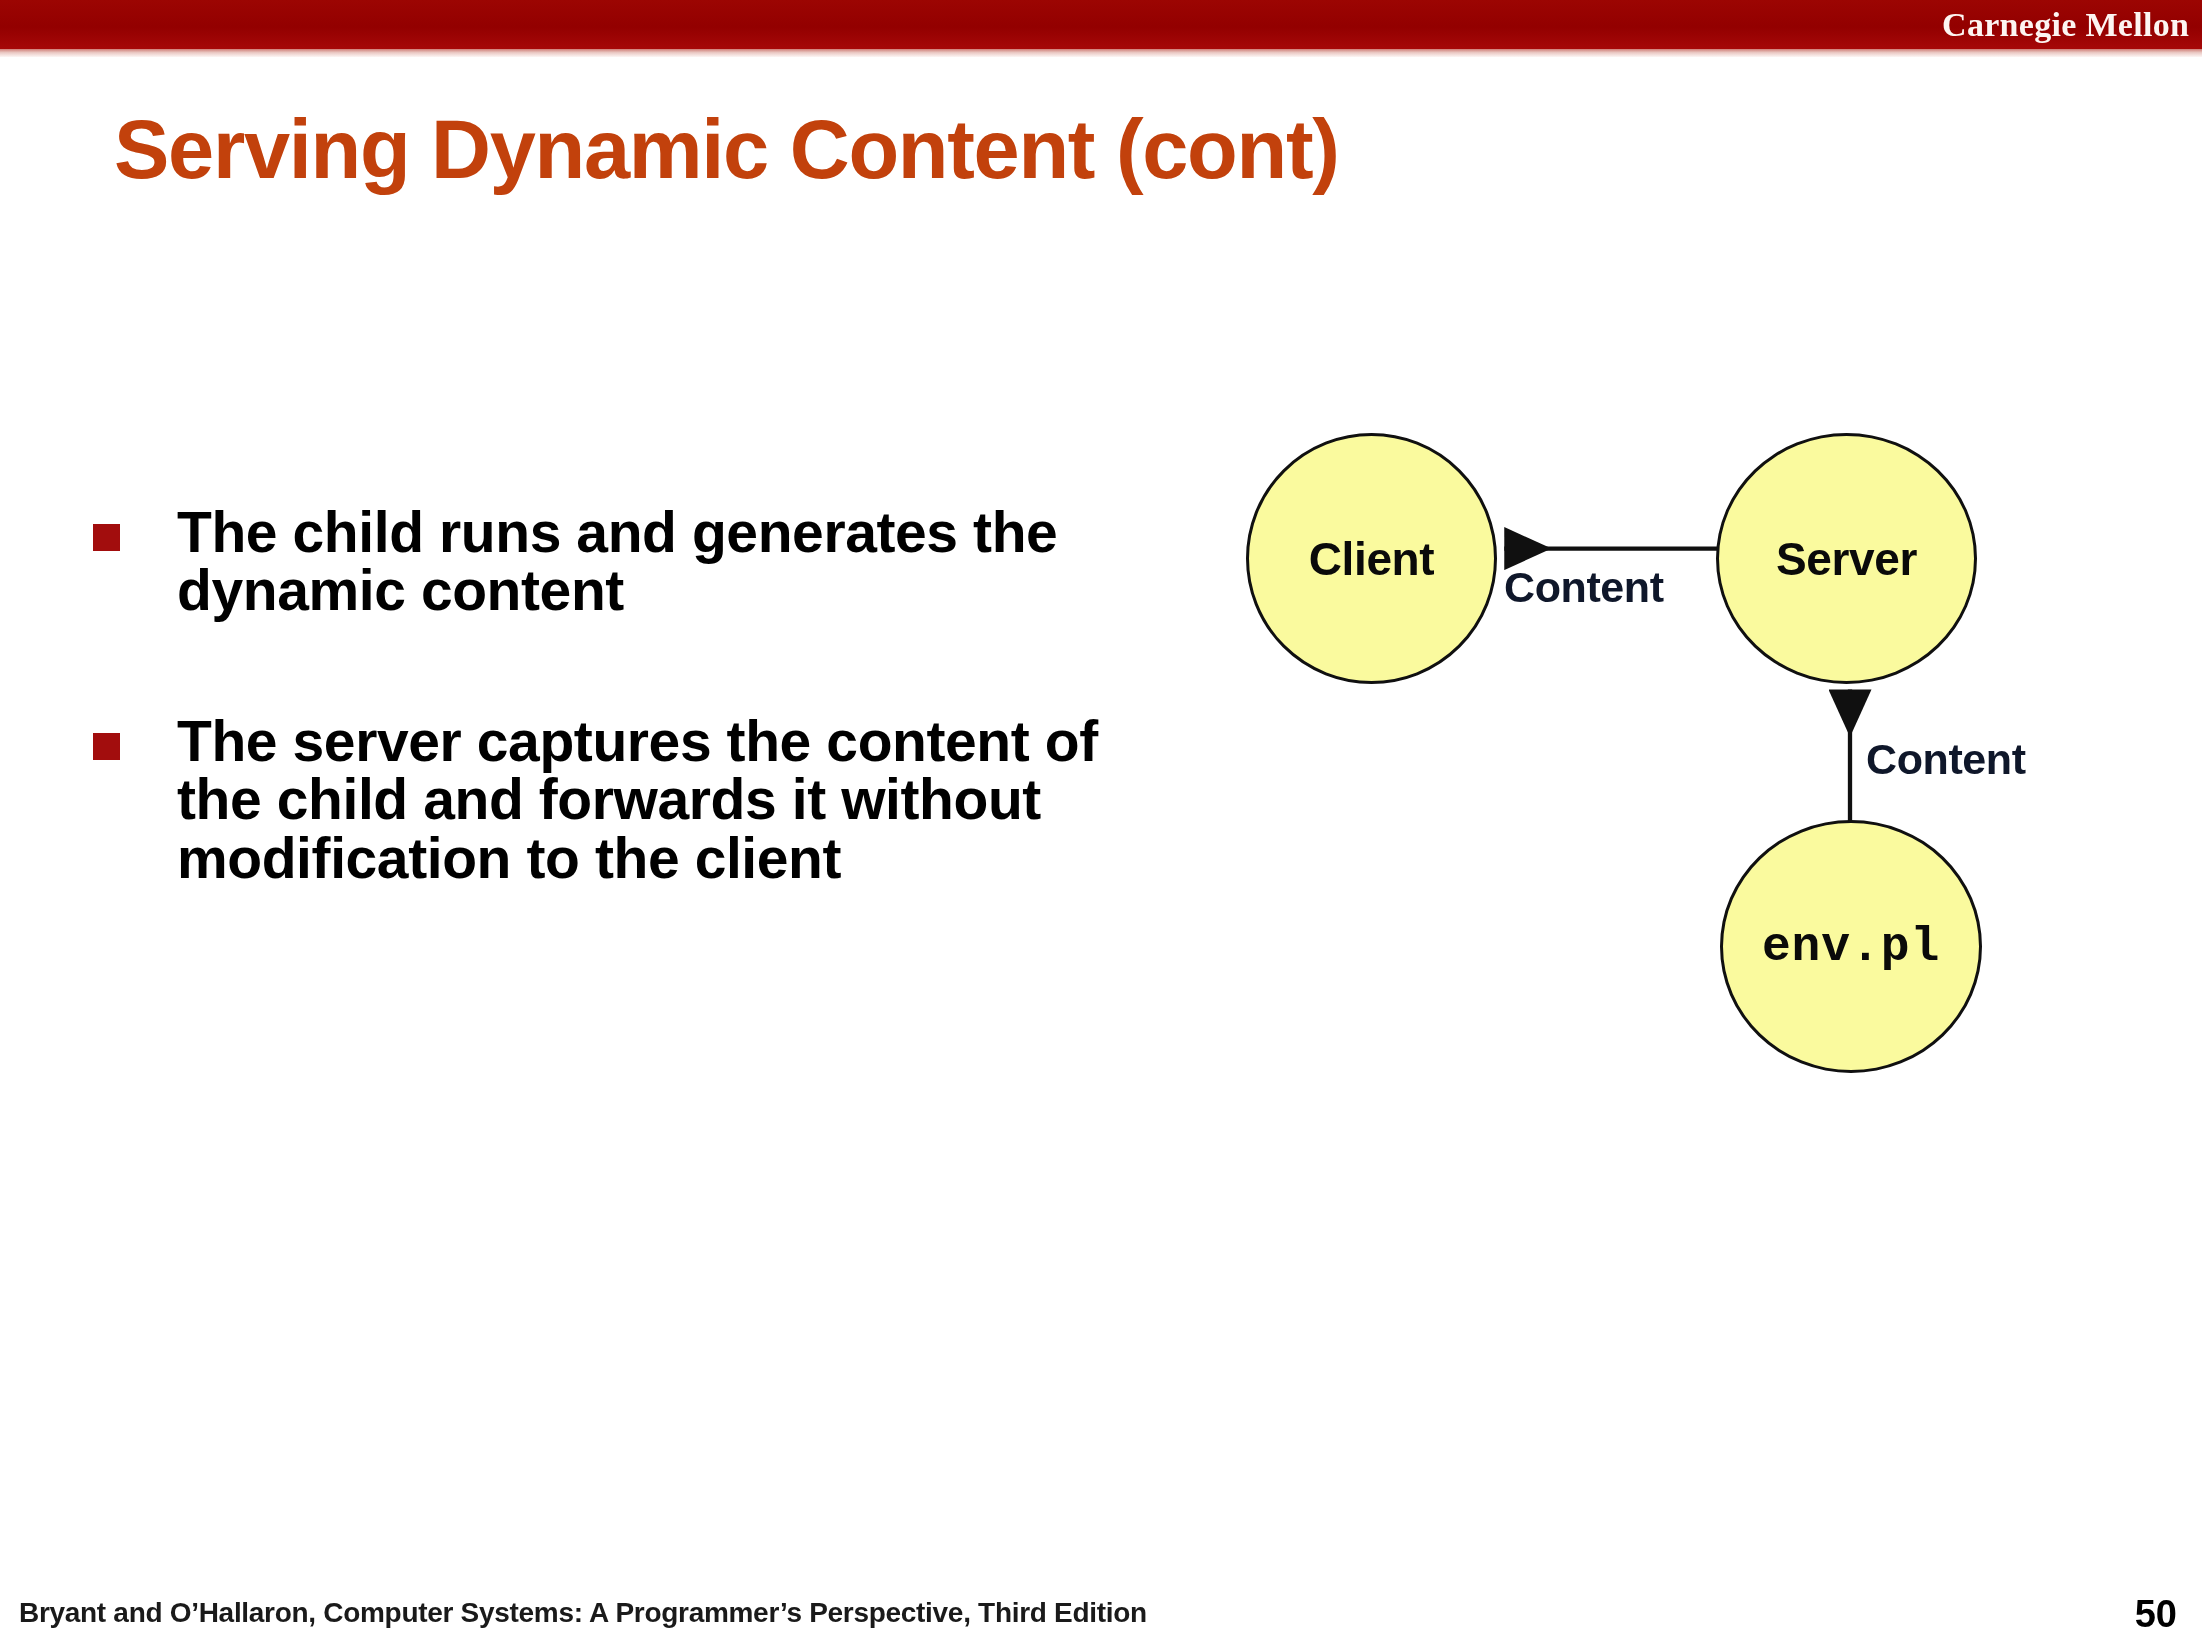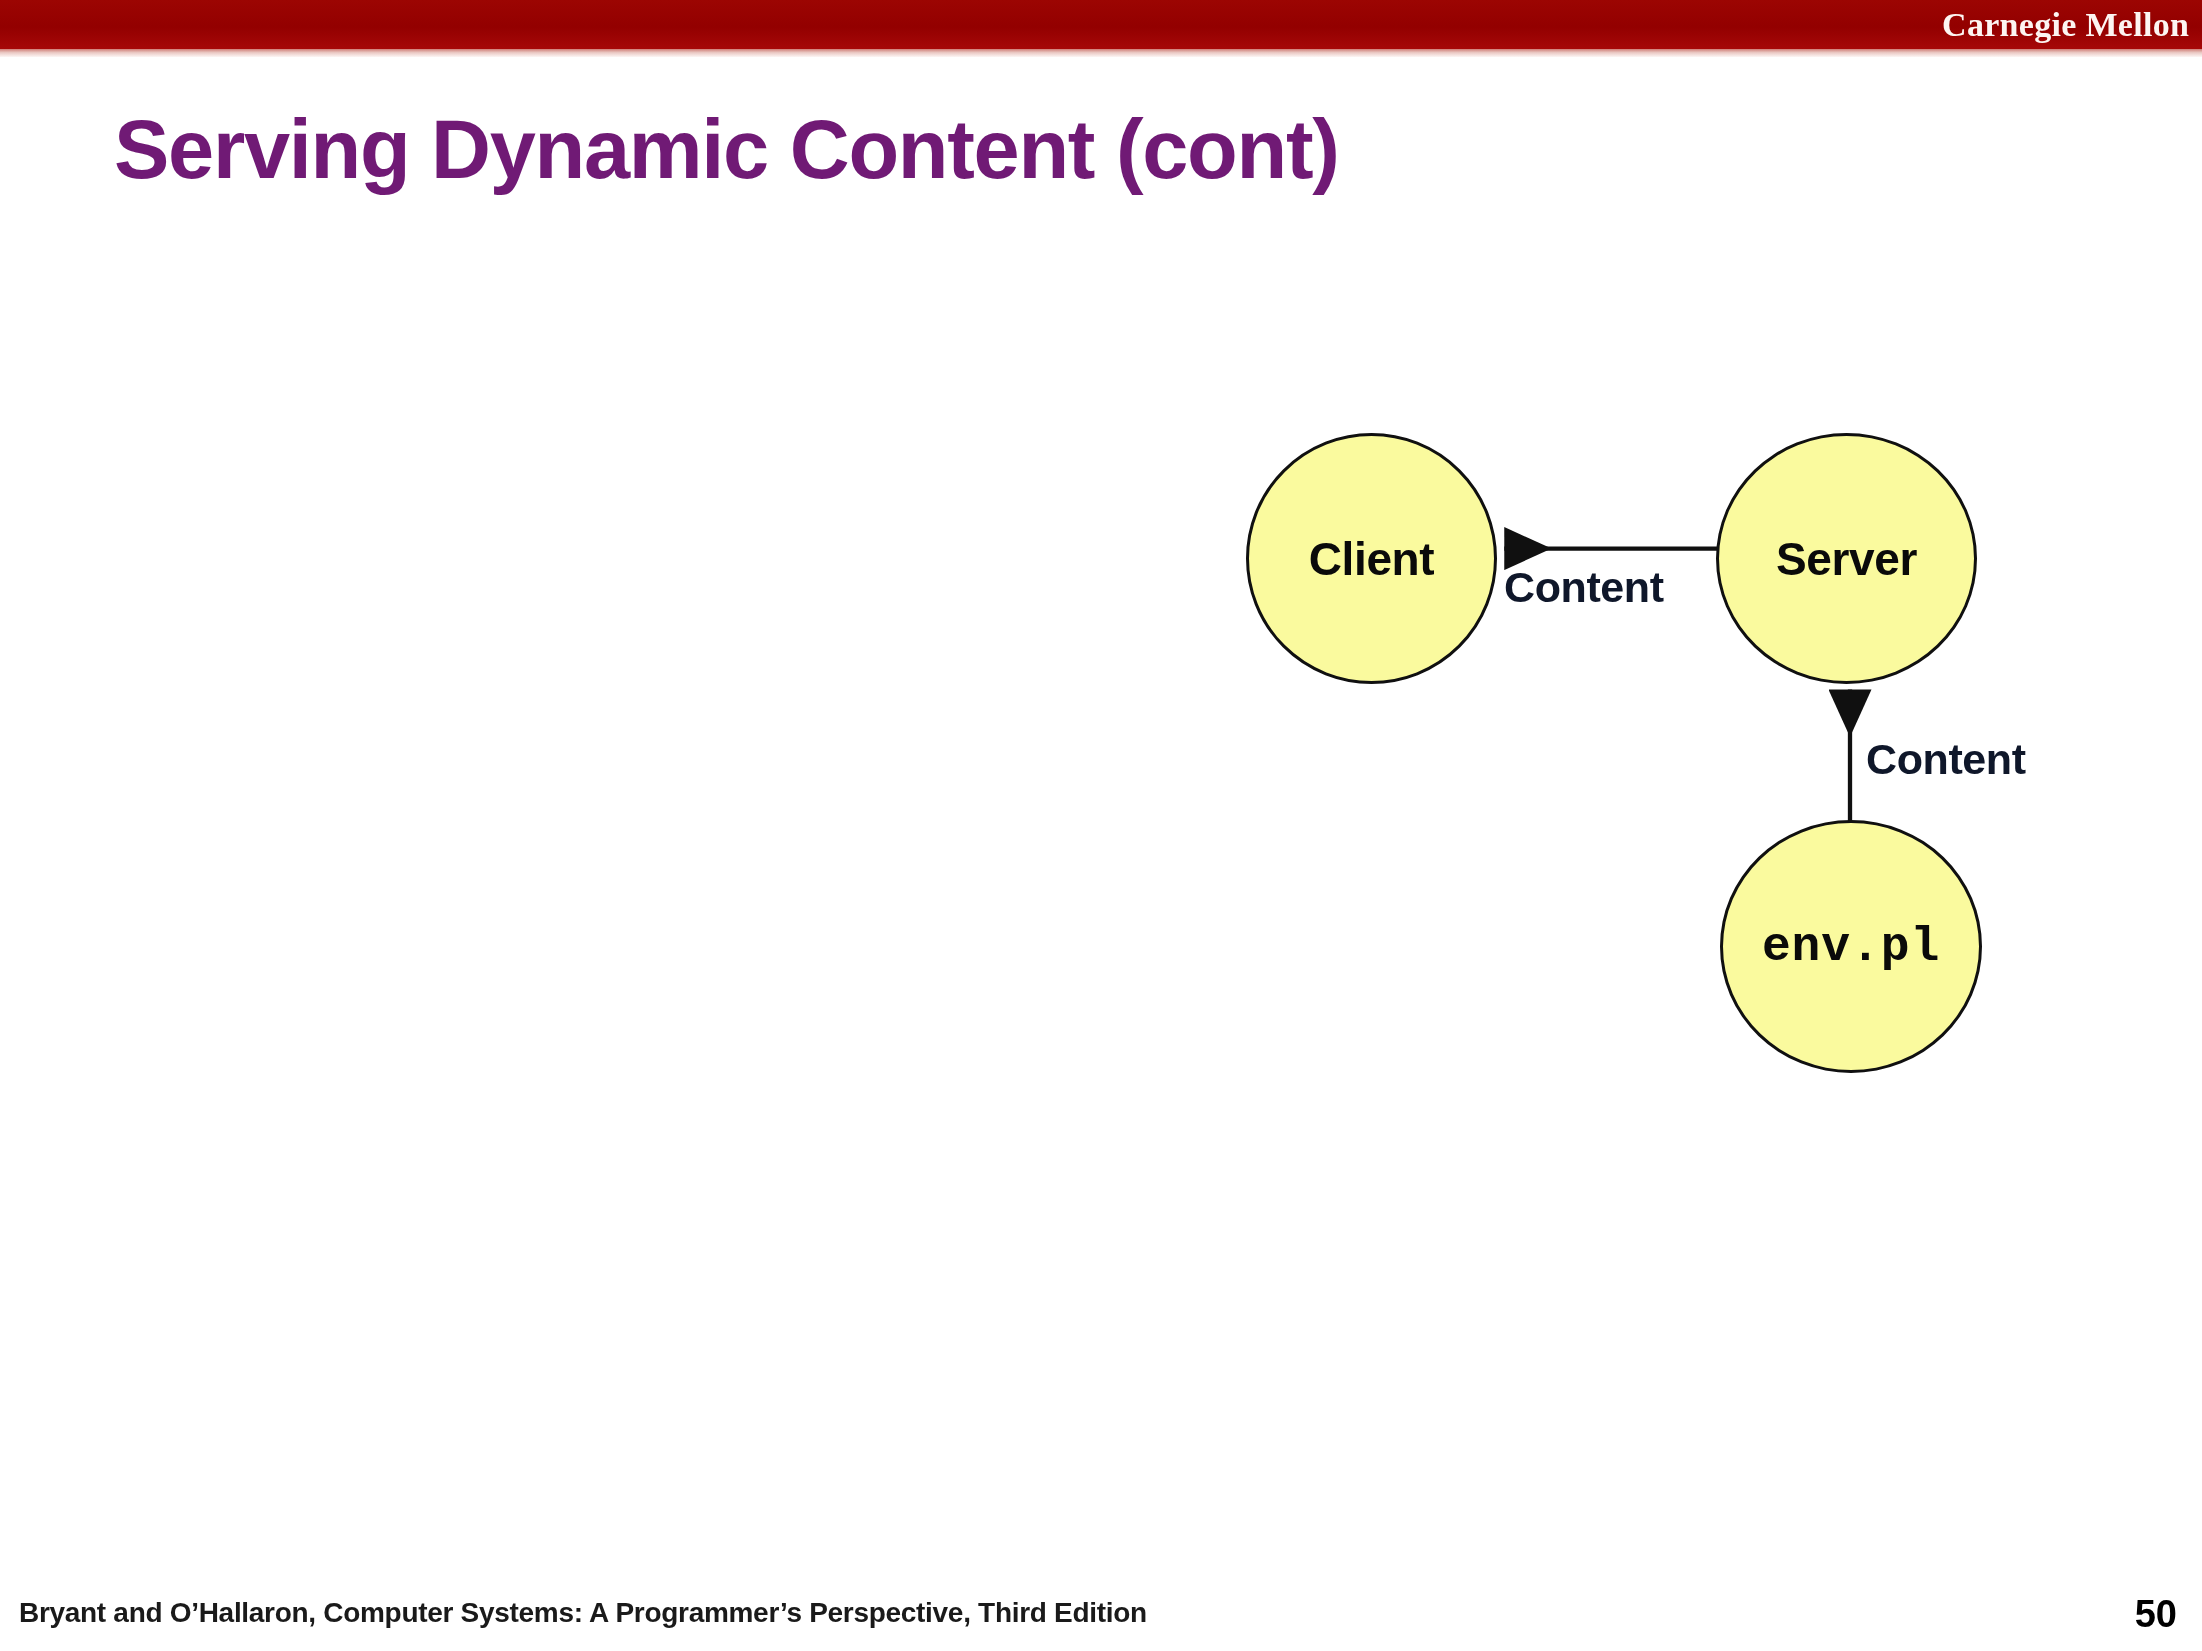--- a/index.html
+++ b/index.html
@@ -49,21 +49,21 @@
     white-space: nowrap;
   }
 
   
   .slide-title {
     position: absolute;
     left: 114px;
     top: 102px;
     font-size: 83px;
     font-weight: bold;
-    color: #701a75;
+    color: #c2410c;
     letter-spacing: -1.3px;
     white-space: nowrap;
   }
 
   
   .bullets {
     position: absolute;
     left: 93px;
     top: 503px;
     width: 1075px;
@@ -193,20 +193,33 @@
 <body>
 
 <div class="slide">
 
   <div class="header-bar"></div>
   <div class="header-underline"></div>
   <div class="cmu-wordmark">Carnegie Mellon</div>
 
   <div class="slide-title">Serving Dynamic Content (cont)</div>
 
+  <div class="bullets">
+
+    <div class="bullet-row">
+      <span class="bullet-marker"></span>
+      <span class="bullet-text">The child runs and generates the dynamic content</span>
+    </div>
+
+    <div class="bullet-row">
+      <span class="bullet-marker"></span>
+      <span class="bullet-text">The server captures the content of the child and forwards it without modification to the client</span>
+    </div>
+
+  </div>
 
   <div class="diagram">
 
     <svg class="edge-svg" viewBox="0 0 1000 830">
       <defs>
         <marker id="arrow-left" markerWidth="14" markerHeight="14" refX="11" refY="5" orient="auto" markerUnits="strokeWidth">
           <path d="M11,0 L0,5 L11,10 z" fill="#101010"></path>
         </marker>
         <marker id="arrow-up" markerWidth="14" markerHeight="14" refX="11" refY="5" orient="auto" markerUnits="strokeWidth">
           <path d="M11,0 L0,5 L11,10 z" fill="#101010"></path>

